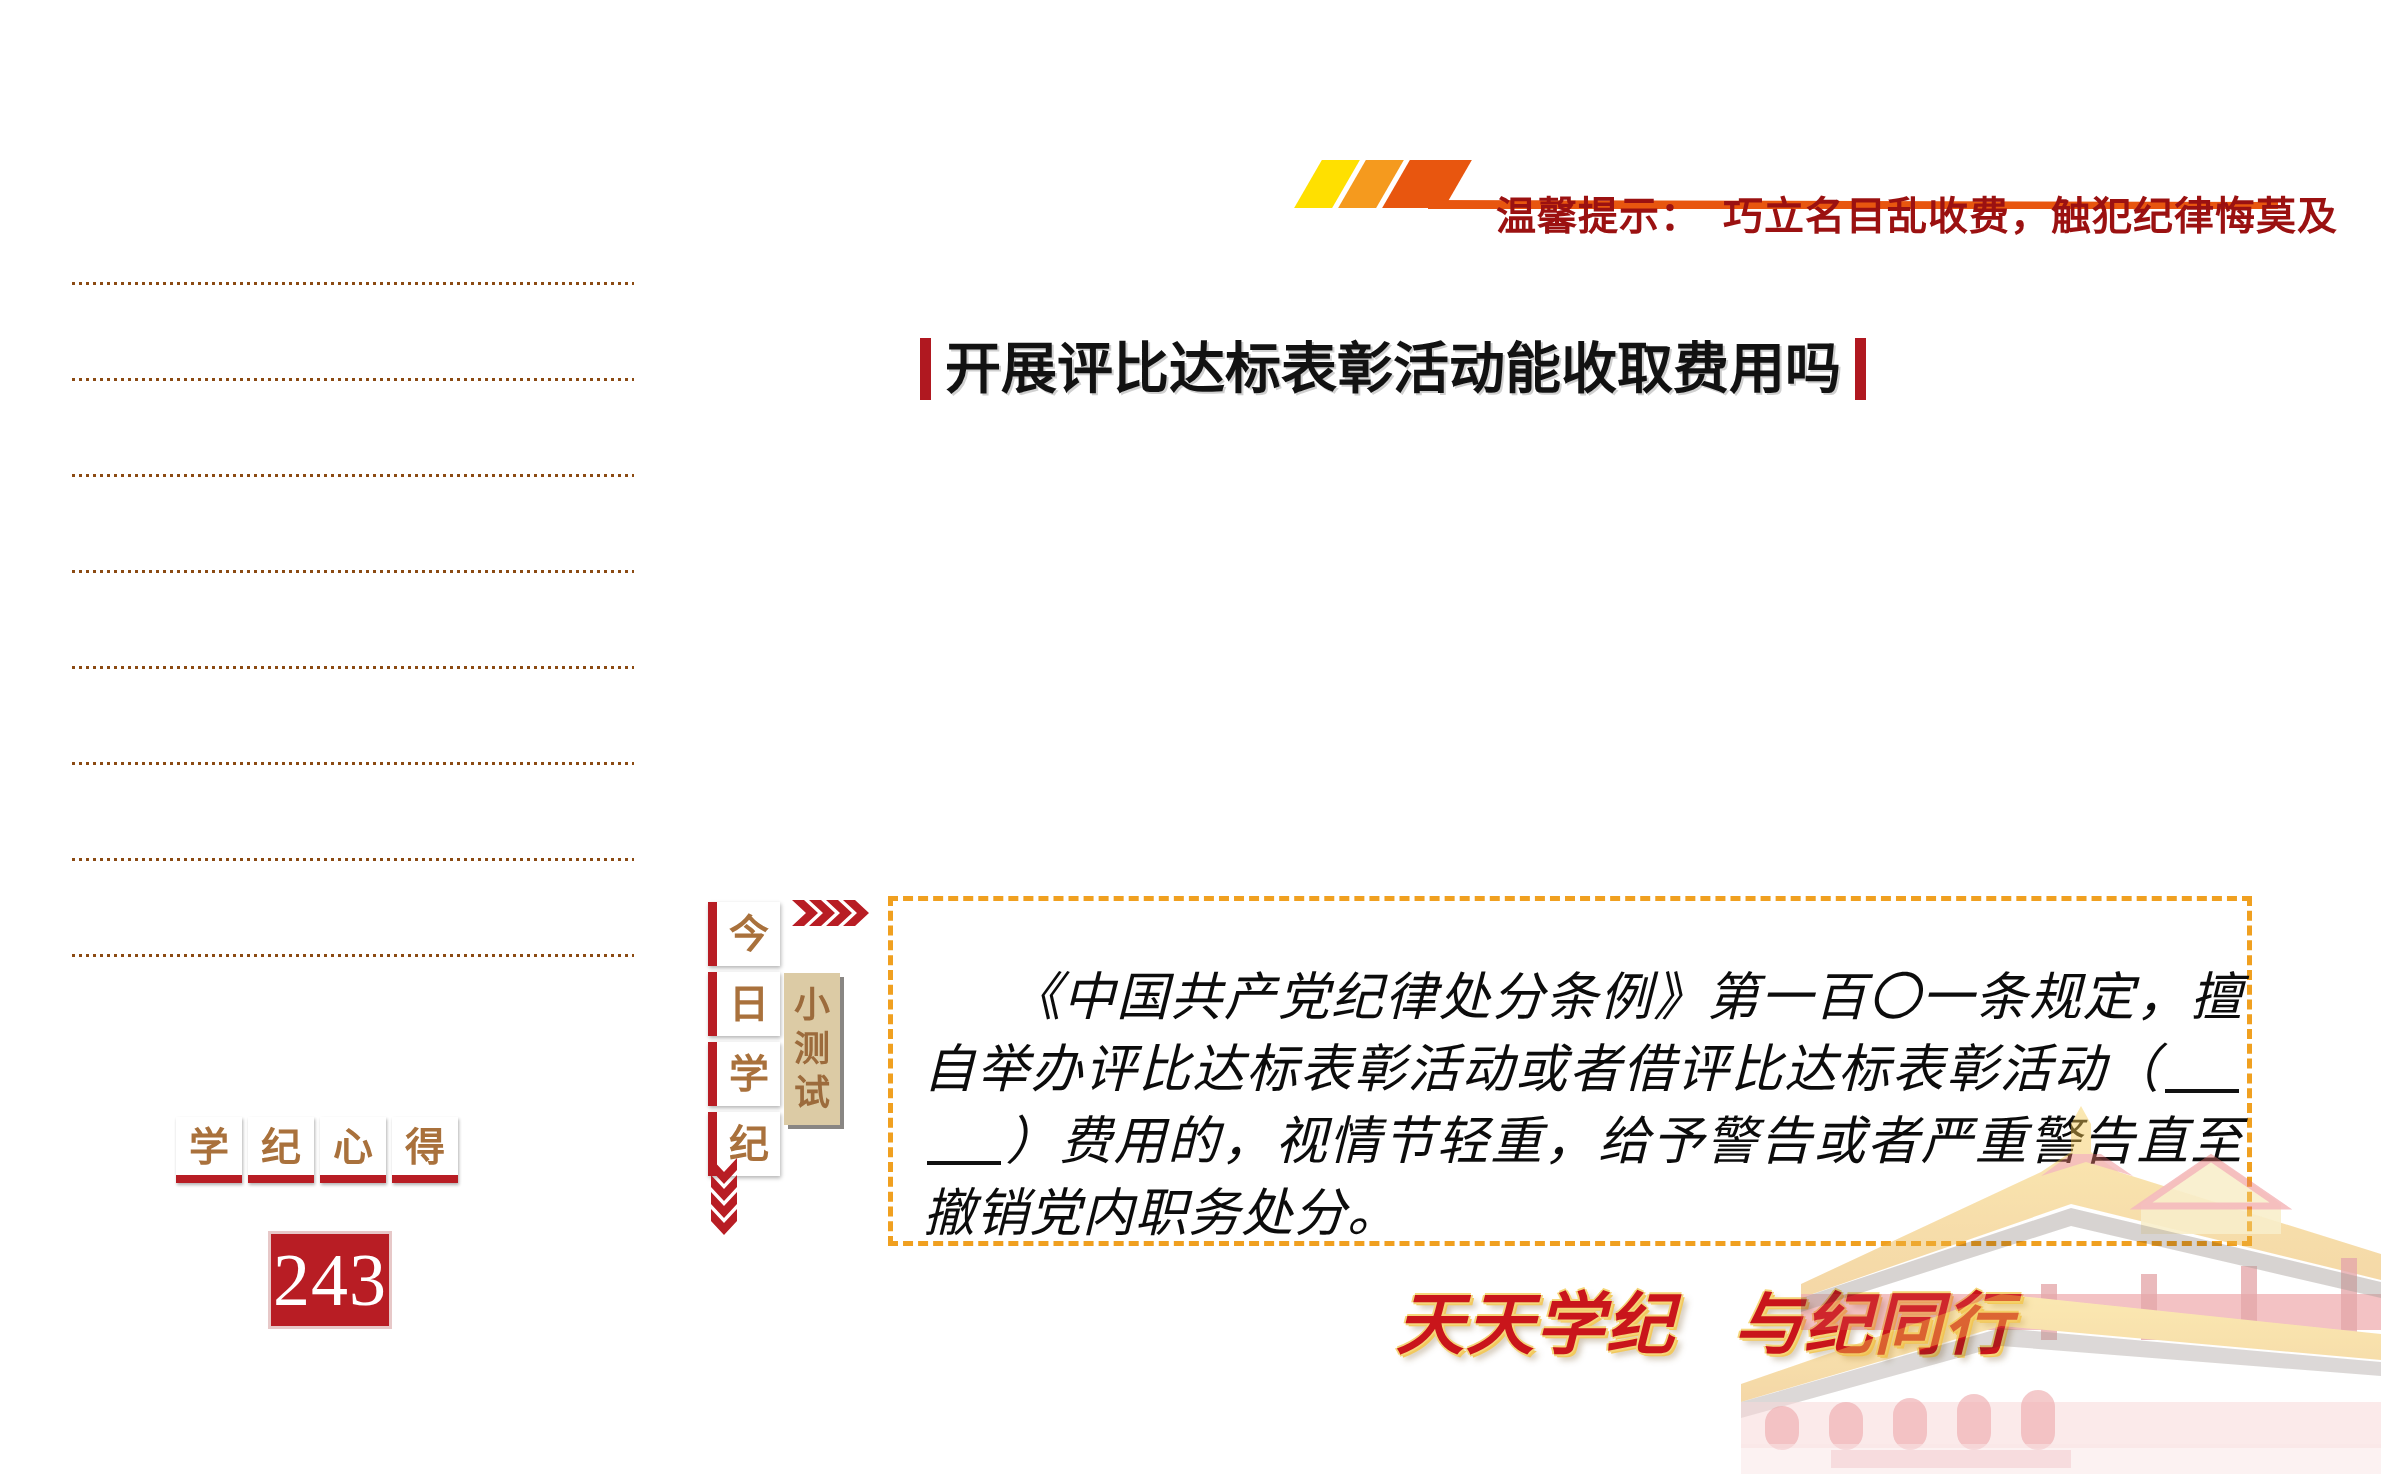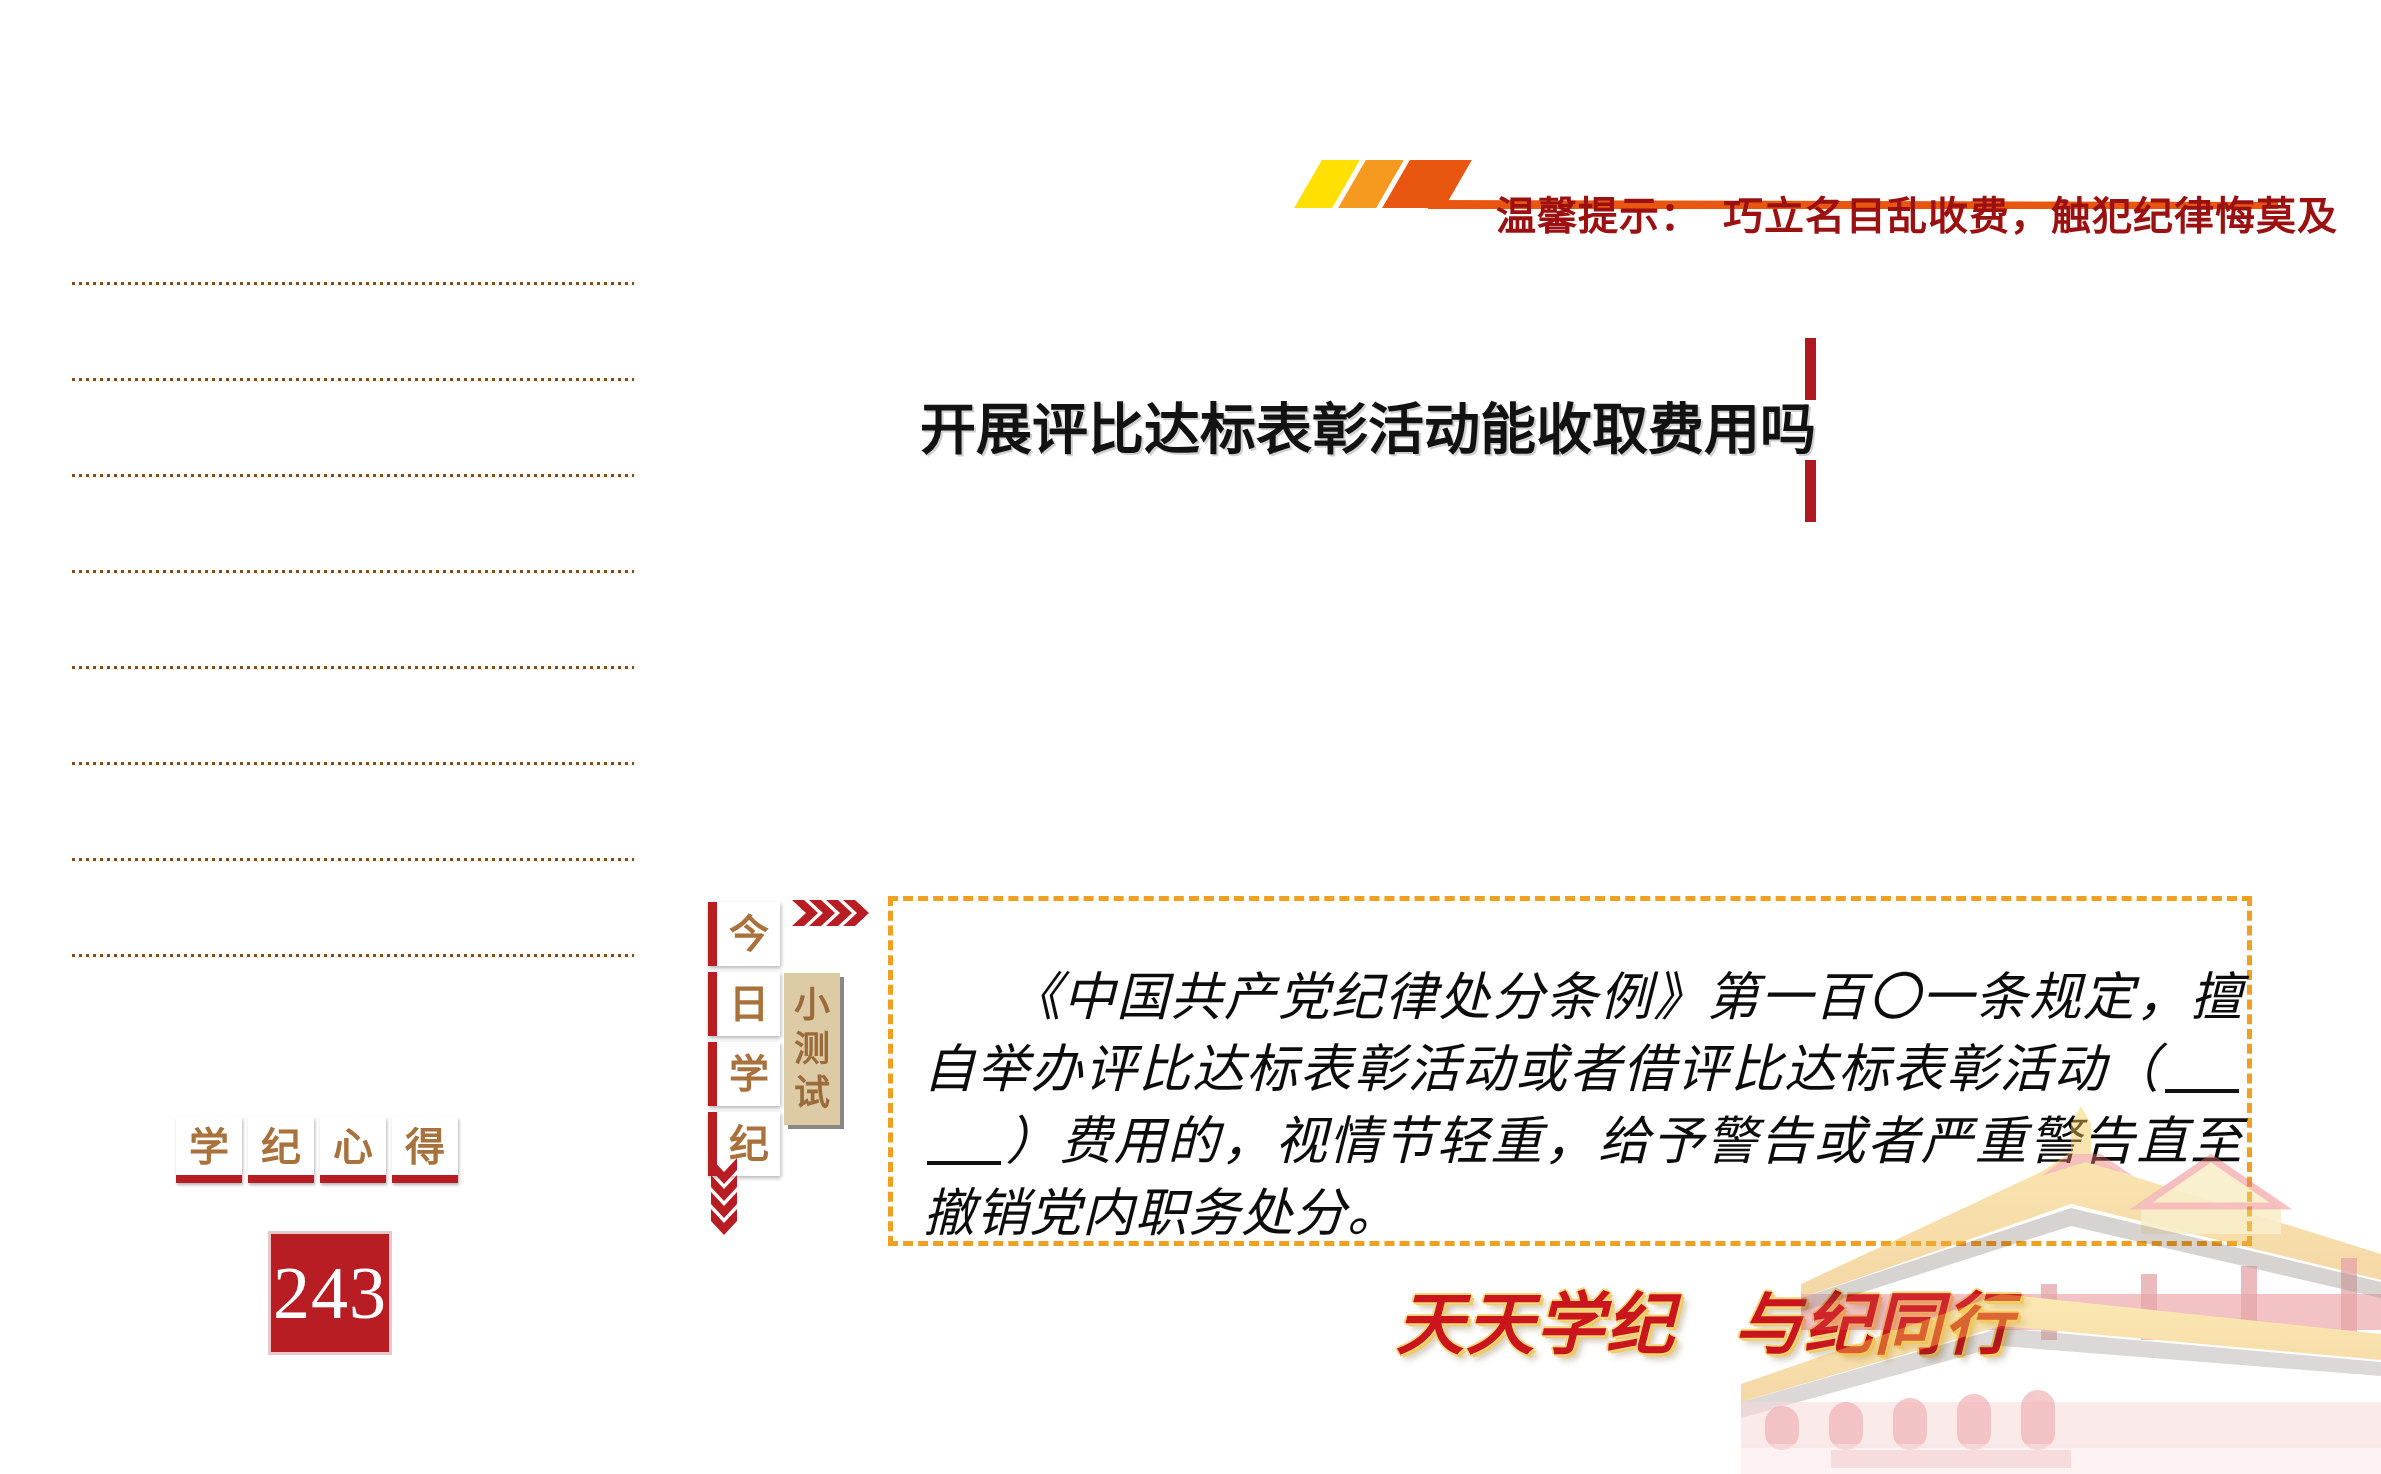--- a/index.html
+++ b/index.html
@@ -85,39 +85,38 @@
     box-sizing:border-box;
   }
   .xj-card::after{
     content:"";
     position:absolute;left:0;bottom:0;
     width:100%;height:8px;background:#B81D24;
   }
   .number-badge{
     position:absolute;
     left:268px; top:1231px;
-    width:124px;height:124px;
+    width:124px;height:98px;
     background:#B81D24;
     border:3px solid #E7C8C8;
     box-sizing:border-box;
     display:flex;align-items:center;justify-content:center;
     color:#fff;
     font-family:"Liberation Serif", serif;
     font-size:74px;
     line-height:1;
     letter-spacing:1px;
   }
 
   
   .main-title{
     position:absolute;
     left:920px; top:338px;
-    display:flex;align-items:flex-end;gap:2px;
+    display:flex;align-items:center;gap:14px;
     white-space:nowrap;
-    flex-direction:column;
   }
   .title-bar{
     width:11px;height:62px;background:#B01820;display:block;
   }
   .title-text{
     font-family:"Liberation Sans", sans-serif;
     font-weight:bold;
     font-size:56px;
     color:#121212;
     letter-spacing:0px;

